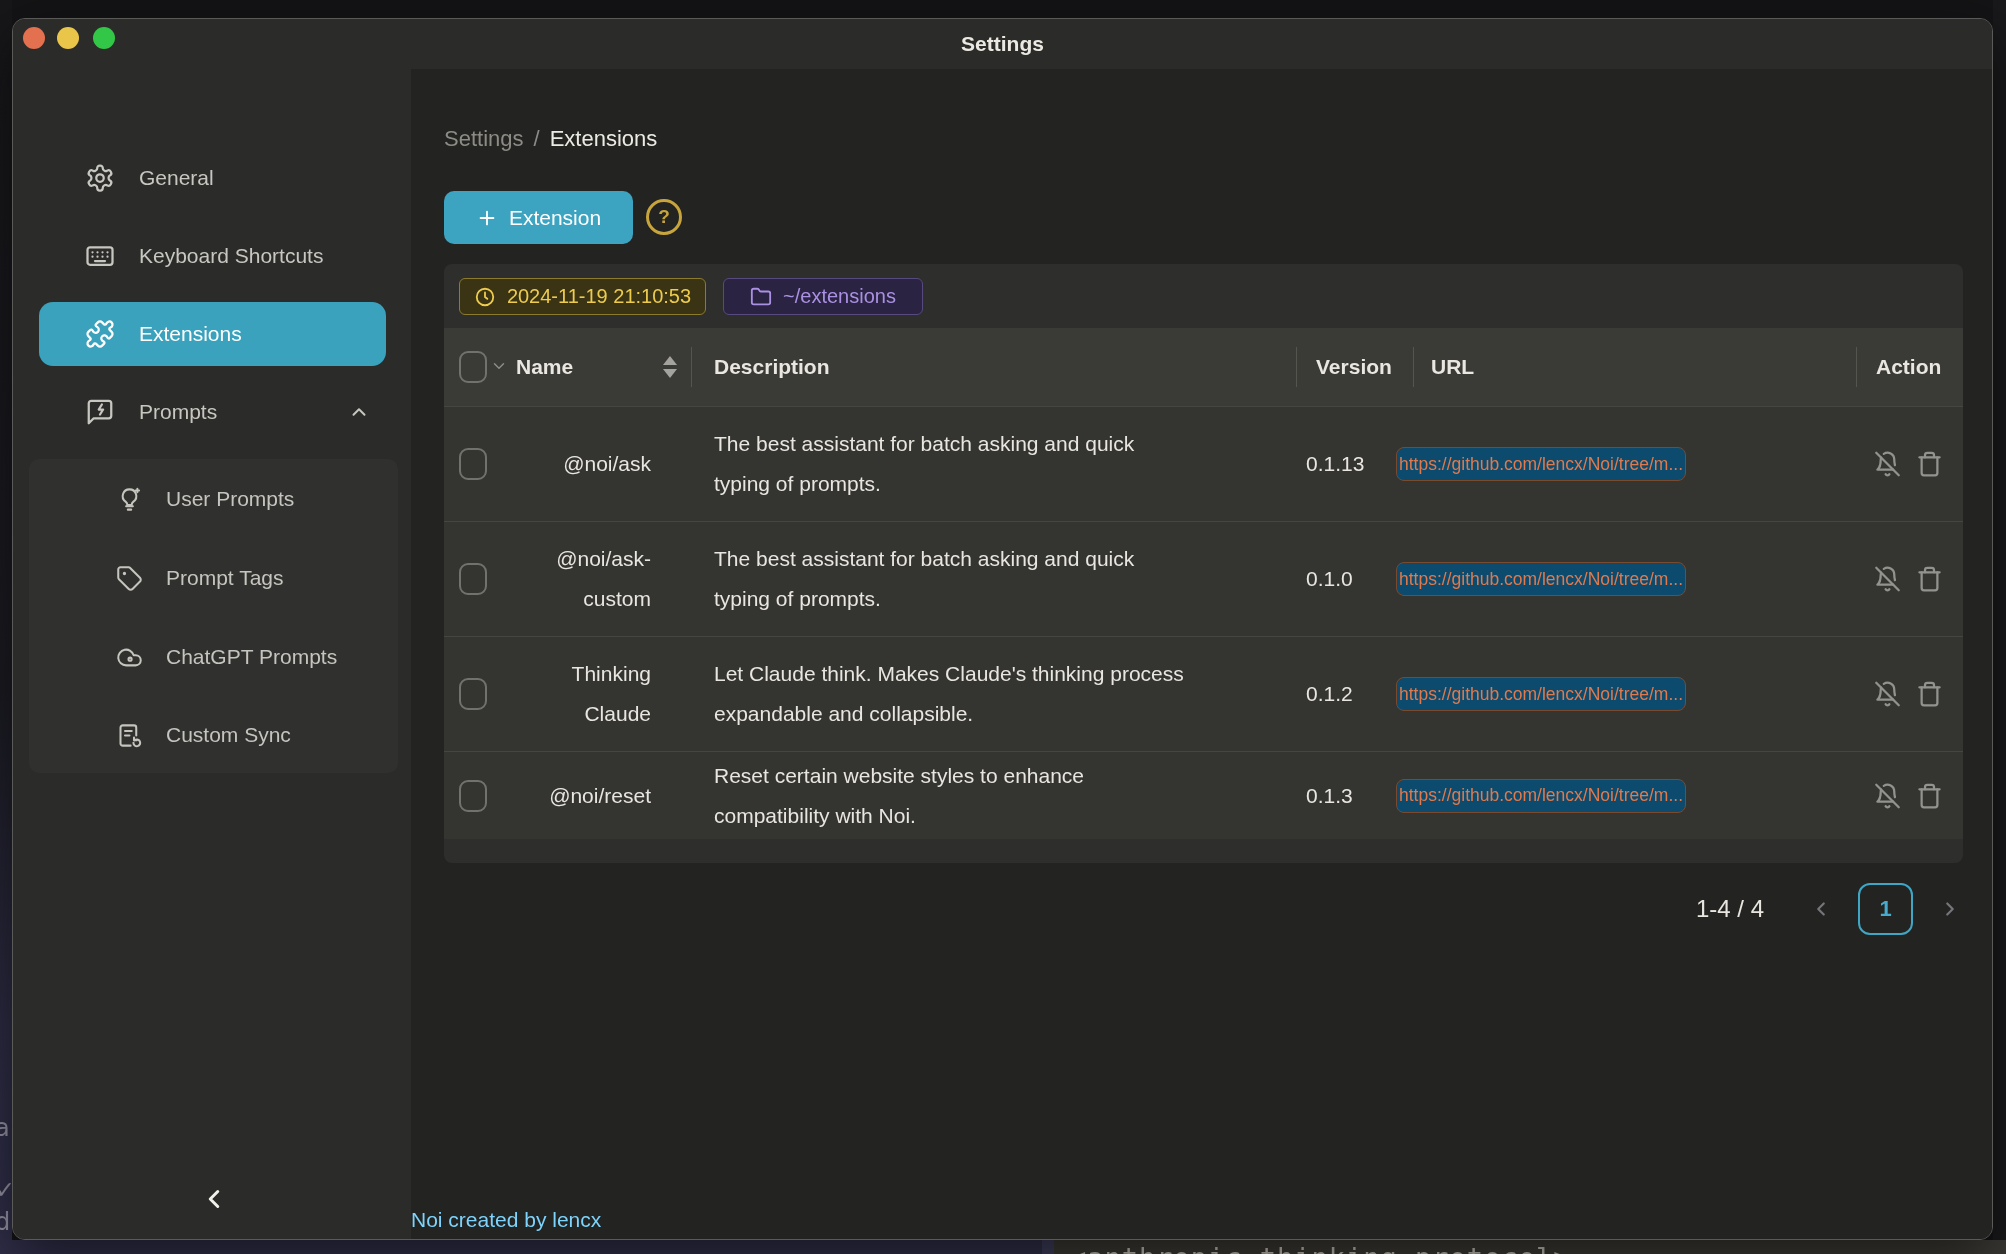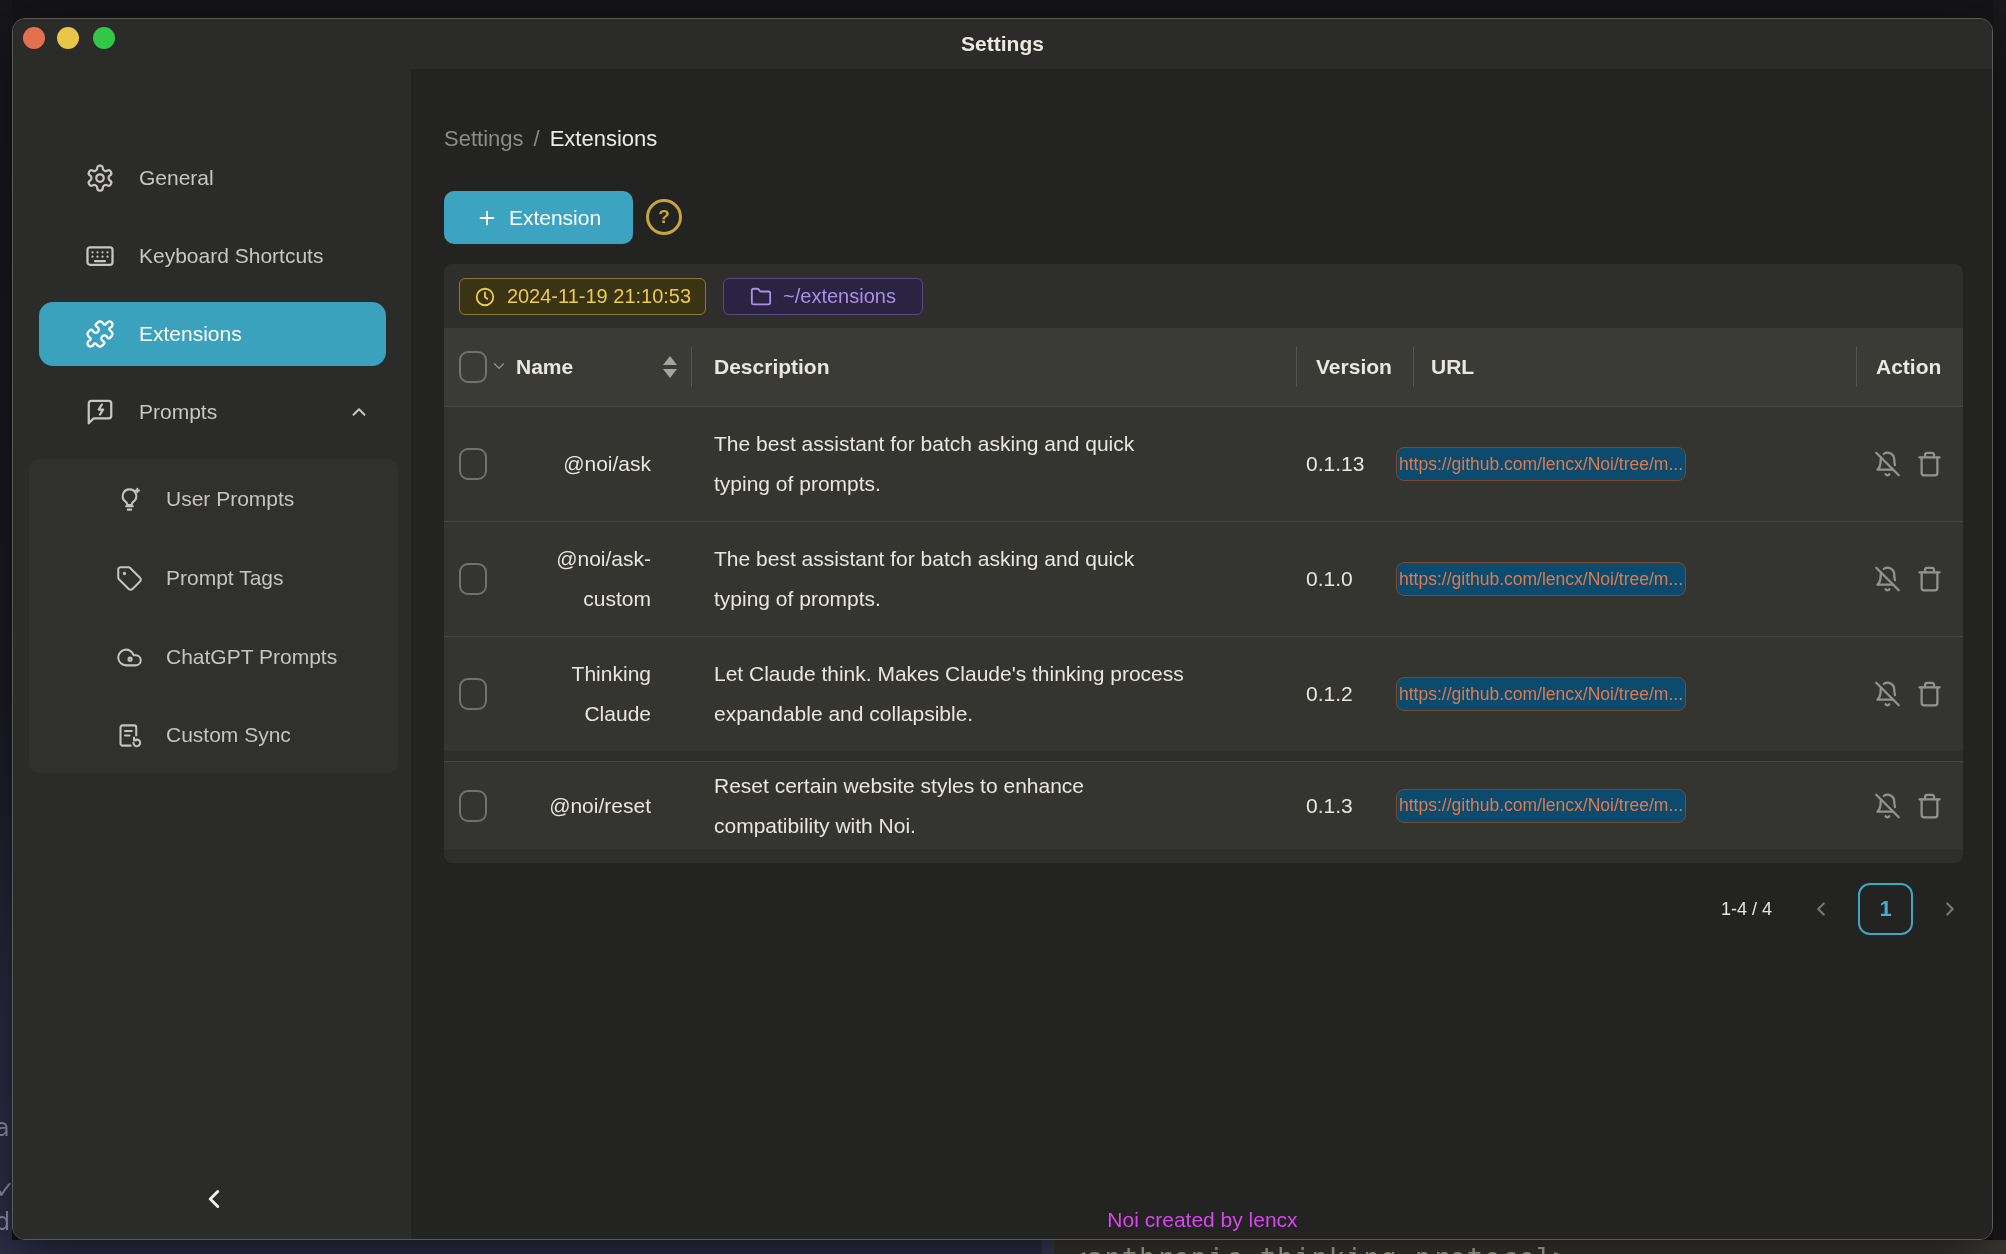--- a/index.html
+++ b/index.html
@@ -70,25 +70,25 @@
   .trow .ver{position:absolute;left:862px;font-size:21px;color:#e9e6e0;}
   .trow .urlbadge{position:absolute;left:952px;width:290px;height:34px;background:#0c4a6e;border:1px solid #7a4a2e;
     border-radius:8px;color:#e07a4c;font-size:17.5px;display:flex;align-items:center;justify-content:center;
     box-sizing:border-box;white-space:nowrap;overflow:hidden;}
   .trow .act1{position:absolute;left:1430px;color:#92928e;}
   .trow .act2{position:absolute;left:1472px;color:#92928e;}
   .vcenter{top:50%;transform:translateY(-50%);}
 
   
   #pagination{right:33px;top:812px;height:56px;display:flex;align-items:center;gap:26px;}
-  #page-range{color:#e9e6e0;font-size:18px;margin-right:12px;}
+  #page-range{color:#e9e6e0;font-size:24px;margin-right:20px;}
   .pg-chev{color:#75757a;display:flex;align-items:center;}
   #page-box{width:55px;height:52px;border:2px solid #3fa6c6;border-radius:12px;color:#46abcd;
     font-size:22px;font-weight:700;display:flex;align-items:center;justify-content:center;box-sizing:border-box;}
-  #footer{left:0;top:1139px;width:100%;text-align:center;color:#d946ef;font-size:21px;}
+  #footer{left:0;top:1139px;width:100%;color:#7dd3fc;font-size:21px;}
 
   svg{display:block;}
 </style>
 </head>
 <body>
 
 <div class="abs" id="left-sliver">
   <span class="edge-glyph" style="top:1114px">a</span>
   <span class="edge-glyph" style="top:1176px">✓</span>
   <span class="edge-glyph" style="top:1208px">d</span>
@@ -342,21 +342,21 @@
           </span>
         <span class="act2 vcenter">
             <svg width="27" height="27" viewBox="0 0 24 24" fill="none" stroke="currentColor" stroke-width="2" stroke-linecap="round" stroke-linejoin="round">
               <path d="M3 6h18"></path>
               <path d="M19 6v14a2 2 0 0 1-2 2H7a2 2 0 0 1-2-2V6"></path>
               <path d="M8 6V4a2 2 0 0 1 2-2h4a2 2 0 0 1 2 2v2"></path>
             </svg>
           </span>
       </div>
 
-      <div class="trow" style="top:497px;height:88px">
+      <div class="trow" style="top:487px;height:88px">
         <div class="cb vcenter">
             <div class="checkbox"></div>
           </div>
         <div class="name vcenter">@noi/reset</div>
         <div class="desc vcenter">Reset certain website styles to enhance
 compatibility with Noi.</div>
         <div class="ver vcenter">0.1.3</div>
         <div class="urlbadge vcenter">https://github.com/lencx/Noi/tree/m...</div>
         <span class="act1 vcenter">
             <svg width="27" height="27" viewBox="0 0 24 24" fill="none" stroke="currentColor" stroke-width="2" stroke-linecap="round" stroke-linejoin="round">

